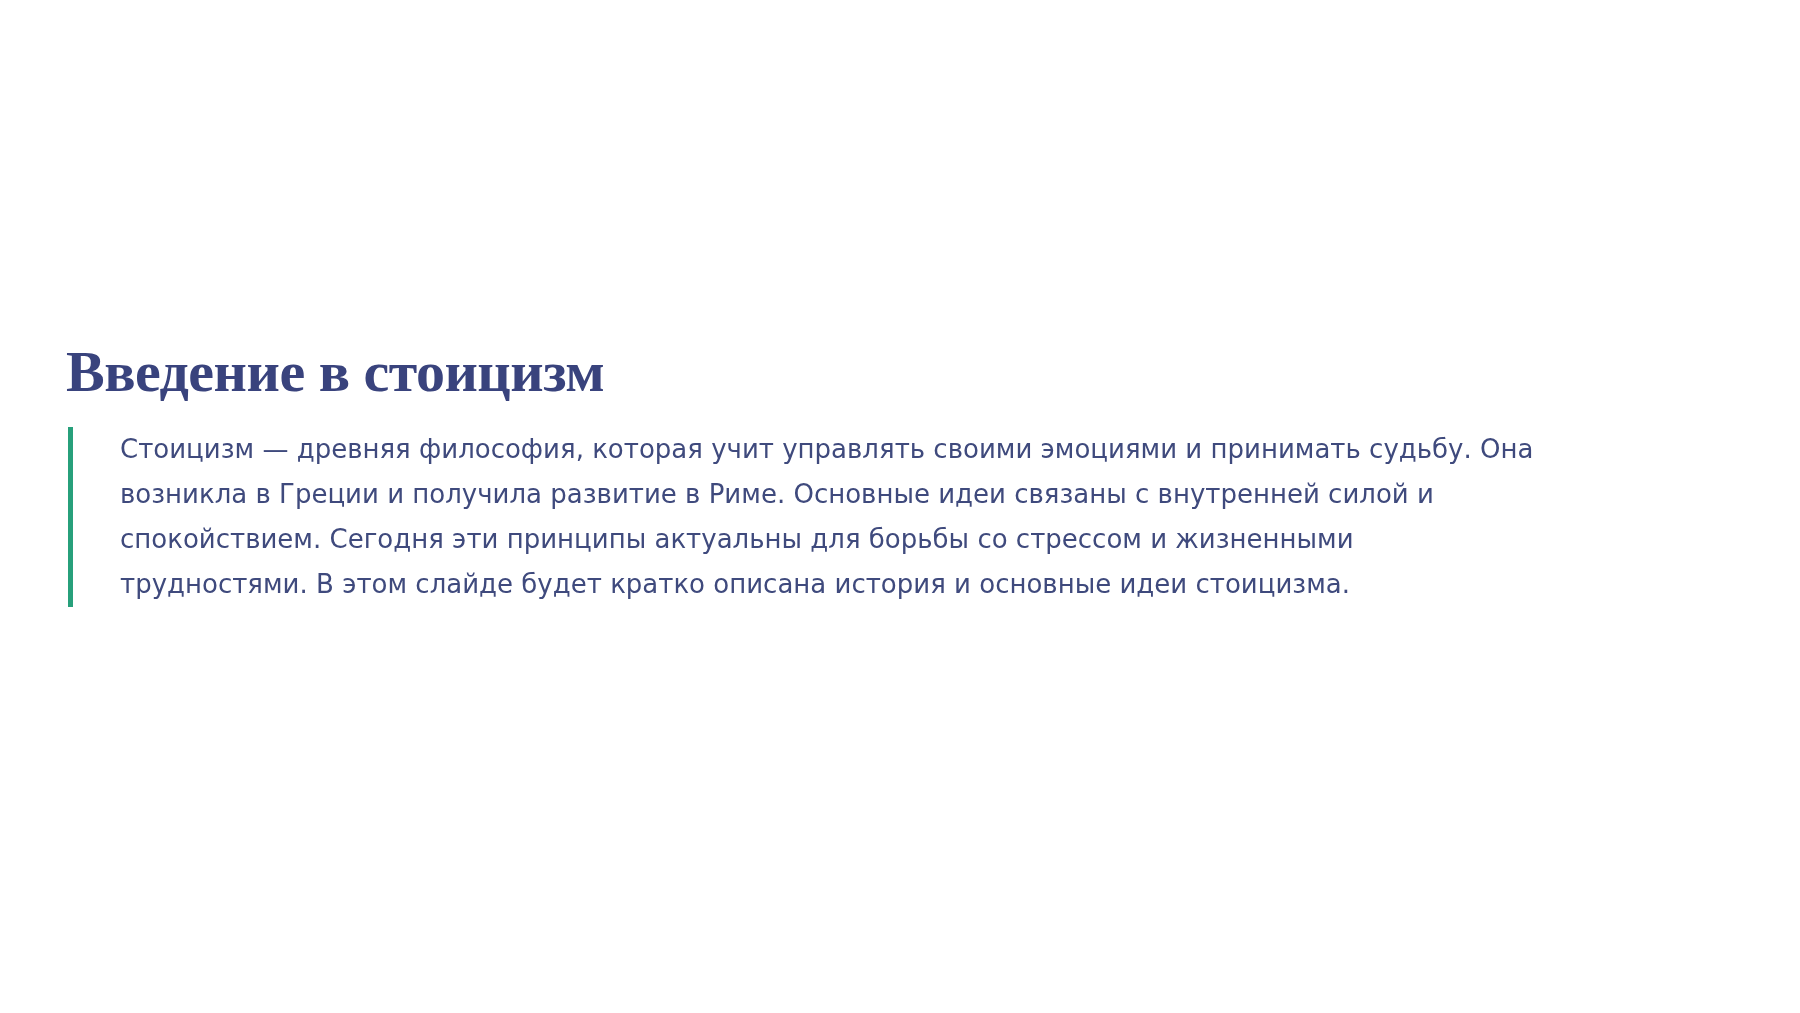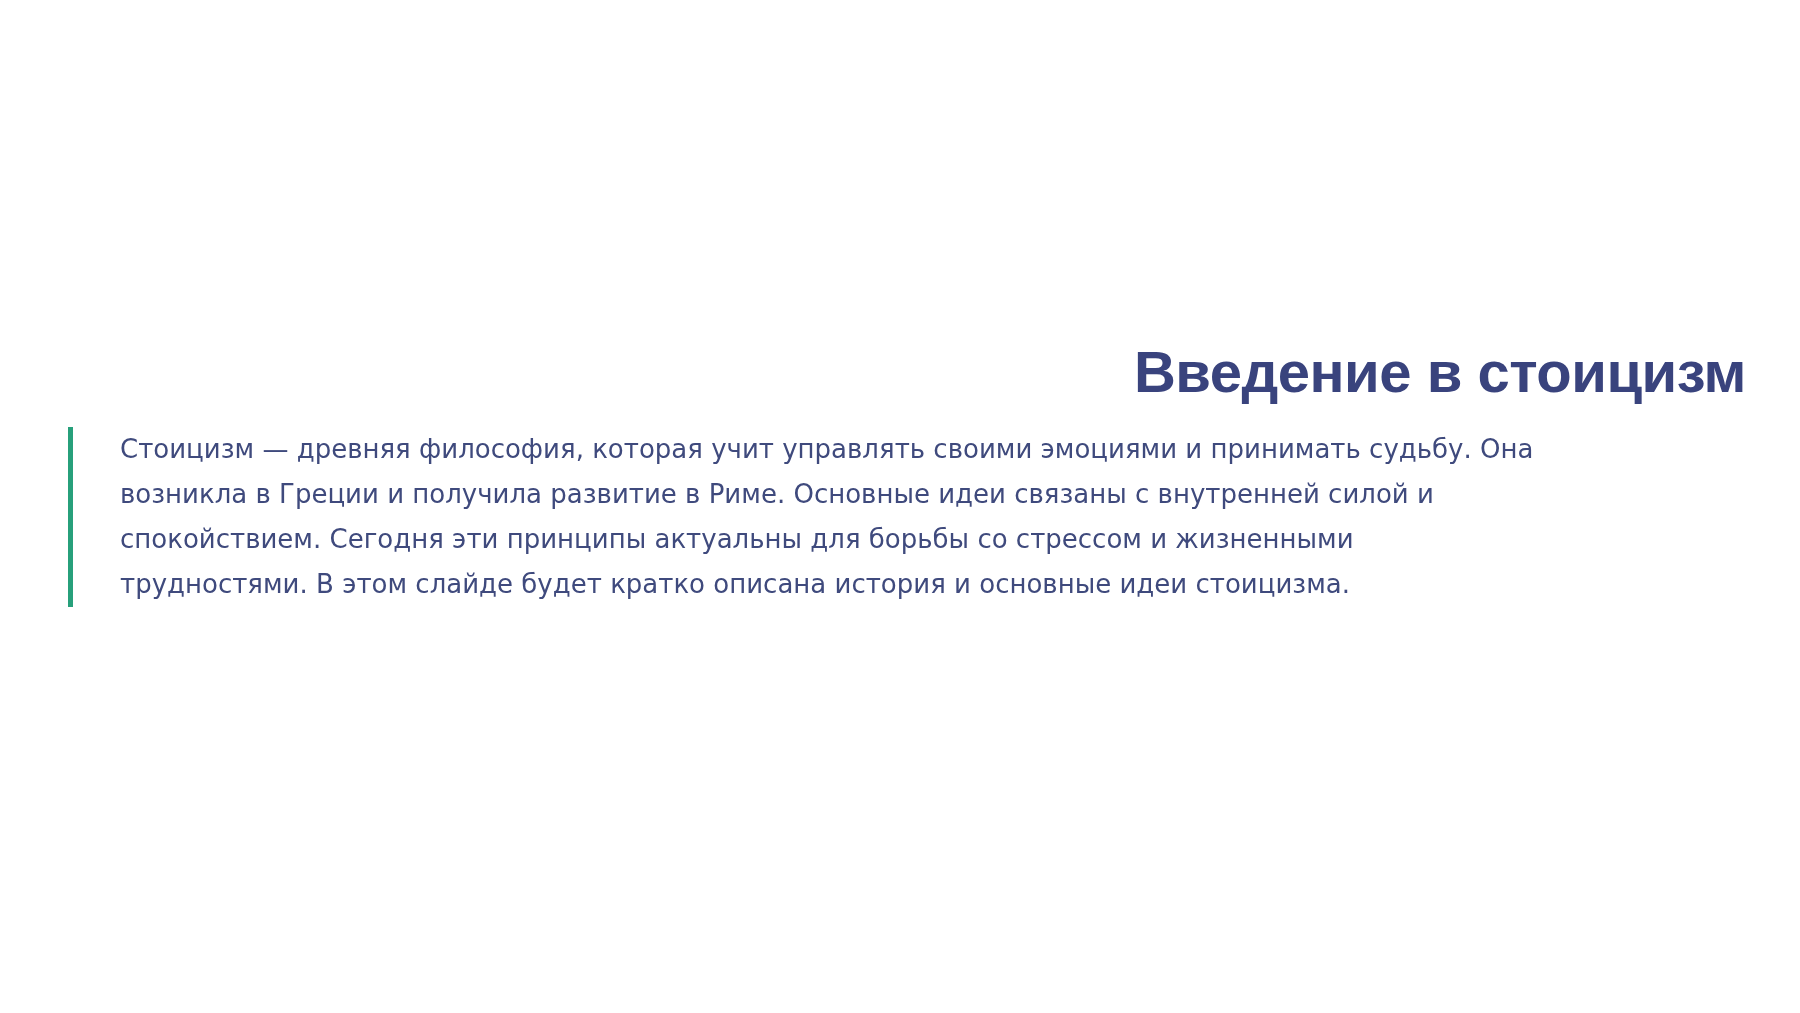--- a/index.html
+++ b/index.html
@@ -24,30 +24,29 @@
   }
 
   .slide-content {
     position: absolute;
     left: 66px;
     top: 340px;
     width: 1680px;
   }
 
   .slide-title {
-    font-family: Liberation Sans, sans-serif;
+    font-family: Liberation Serif, serif;
     font-size: 58px;
     font-weight: 700;
     line-height: 1.12;
     letter-spacing: -0.5px;
     color: #39437d;
     margin: 0 0 22px 0;
     padding: 0;
     white-space: nowrap;
-    text-align: right;
   }
 
   .body-block {
     position: relative;
     display: flex;
     align-items: flex-start;
     padding-left: 2px;
   }
 
   .accent-bar {

